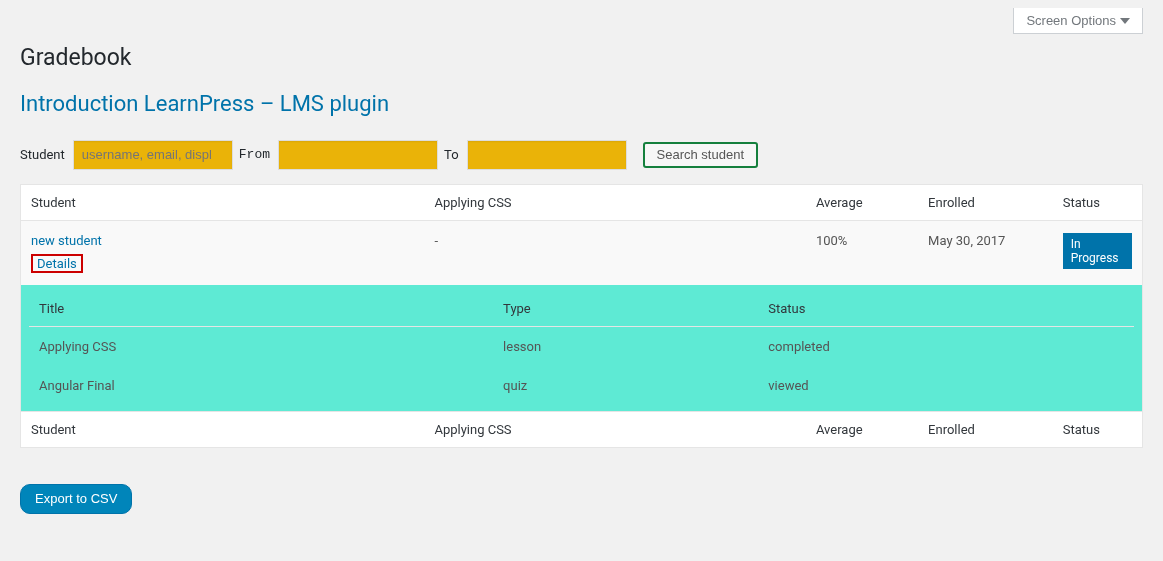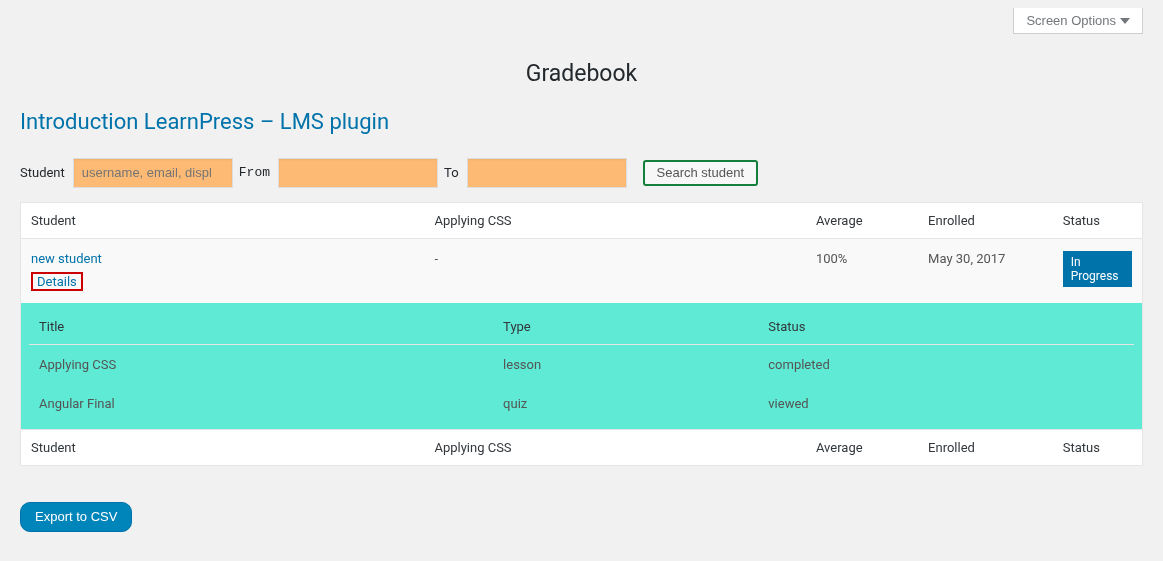--- a/index.html
+++ b/index.html
@@ -33,24 +33,23 @@
     }
     .screen-options-btn svg {
       width: 10px;
       height: 10px;
       fill: #72777c;
     }
     h1.page-title {
       font-size: 23px;
       font-weight: 400;
       color: #23282d;
-      margin: 16px;
+      margin: 0;
       padding: 9px 0 4px 0;
       line-height: 1.3;
-      text-align: center;
     }
     h2.course-title a {
       color: #0073aa;
       text-decoration: none;
       font-size: 22px;
       font-weight: 400;
       text-align: right;
     }
     h2.course-title {
       margin: 14px 0 24px 0;
@@ -61,21 +60,21 @@
       gap: 6px;
       margin-bottom: 14px;
     }
     .filters label {
       font-size: 13px;
       color: #23282d;
       margin-right: 2px;
     }
     .filters input[type="text"] {
       border: 1px solid #ddd;
-      background: #fdba74;
+      background: #eab308;
       padding: 5px 8px;
       font-size: 13px;
       height: 30px;
       width: 160px;
       box-shadow: inset 0 1px 2px rgba(0,0,0,0.07);
     }
     .search-btn {
       background: #f7f7f7;
       border: 2px solid #15803d;
       padding: 0 12px;

